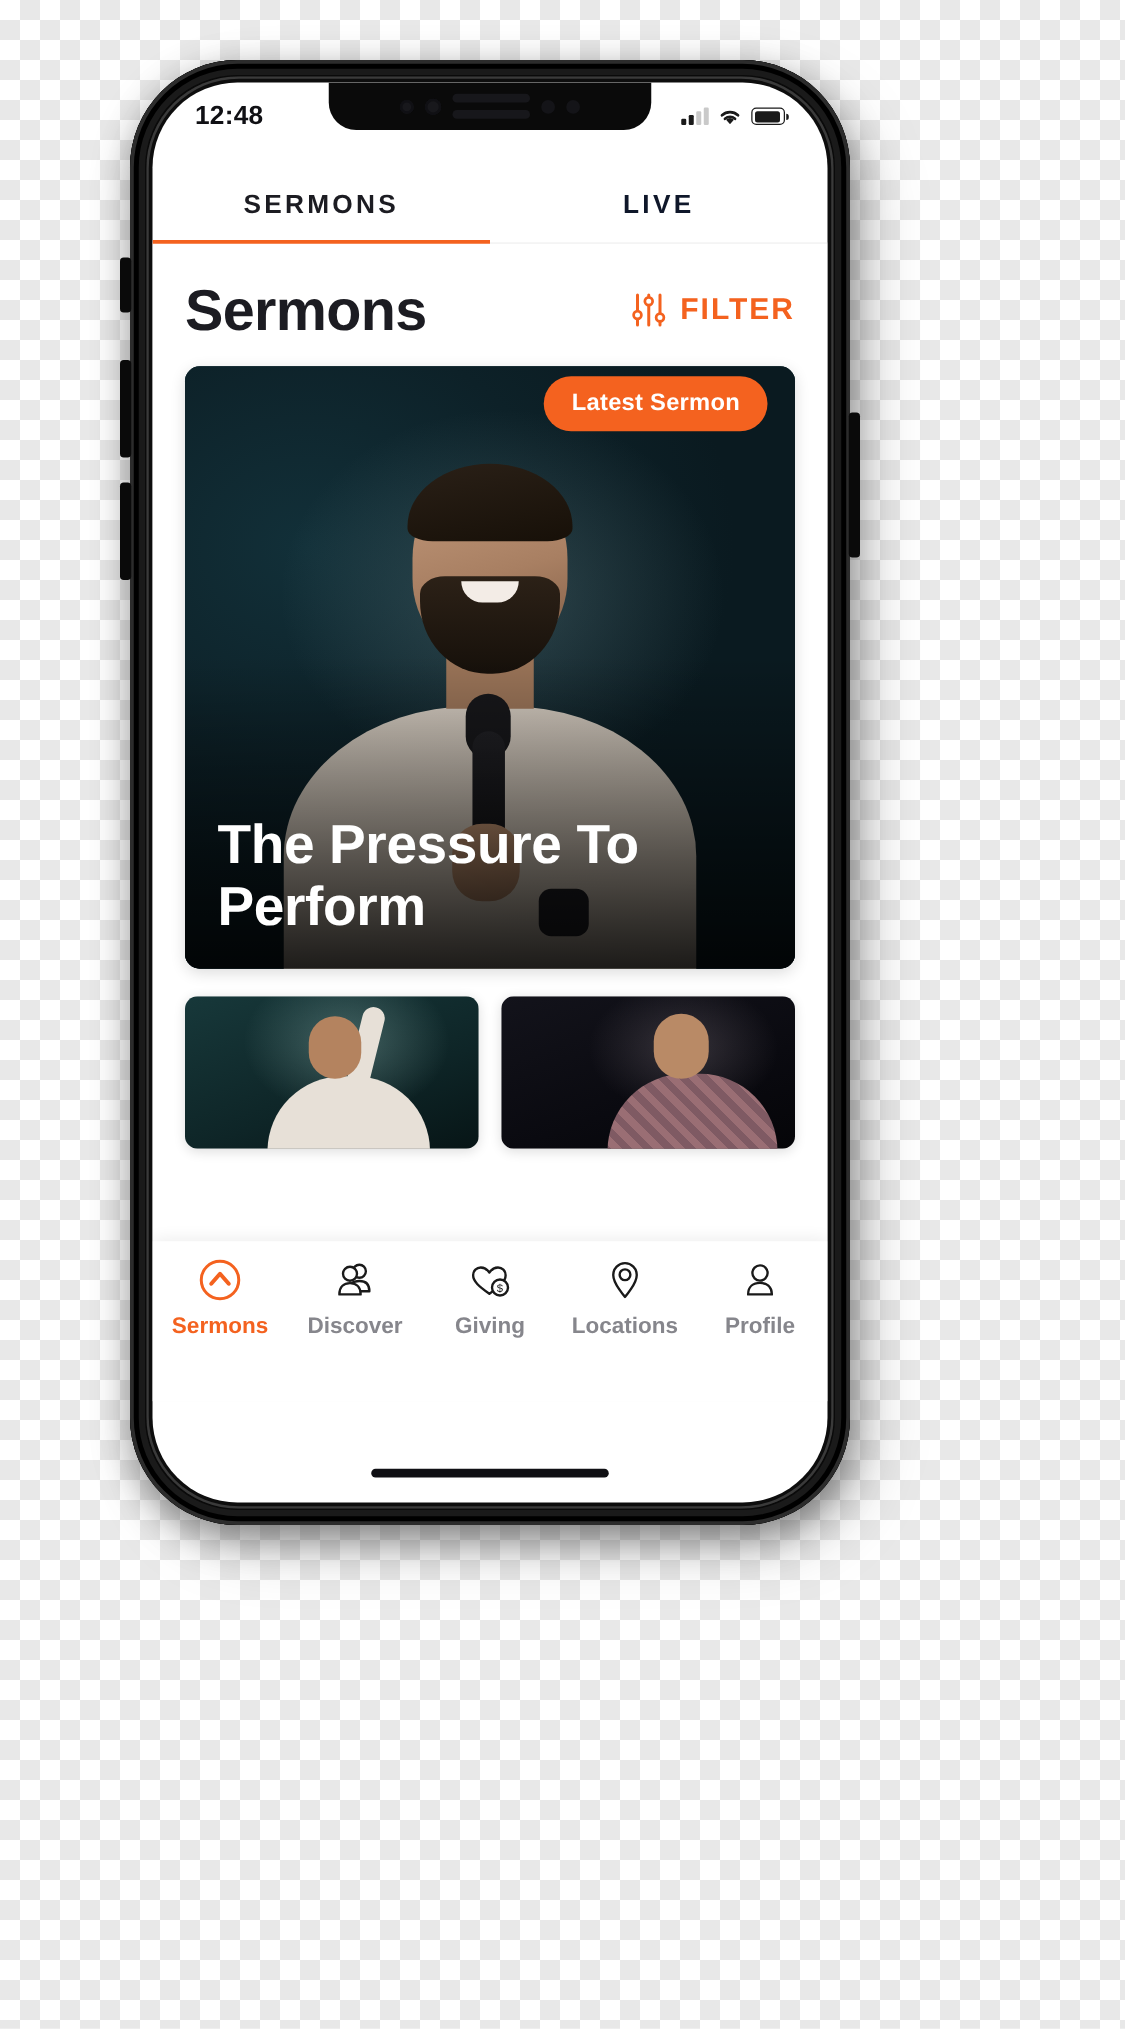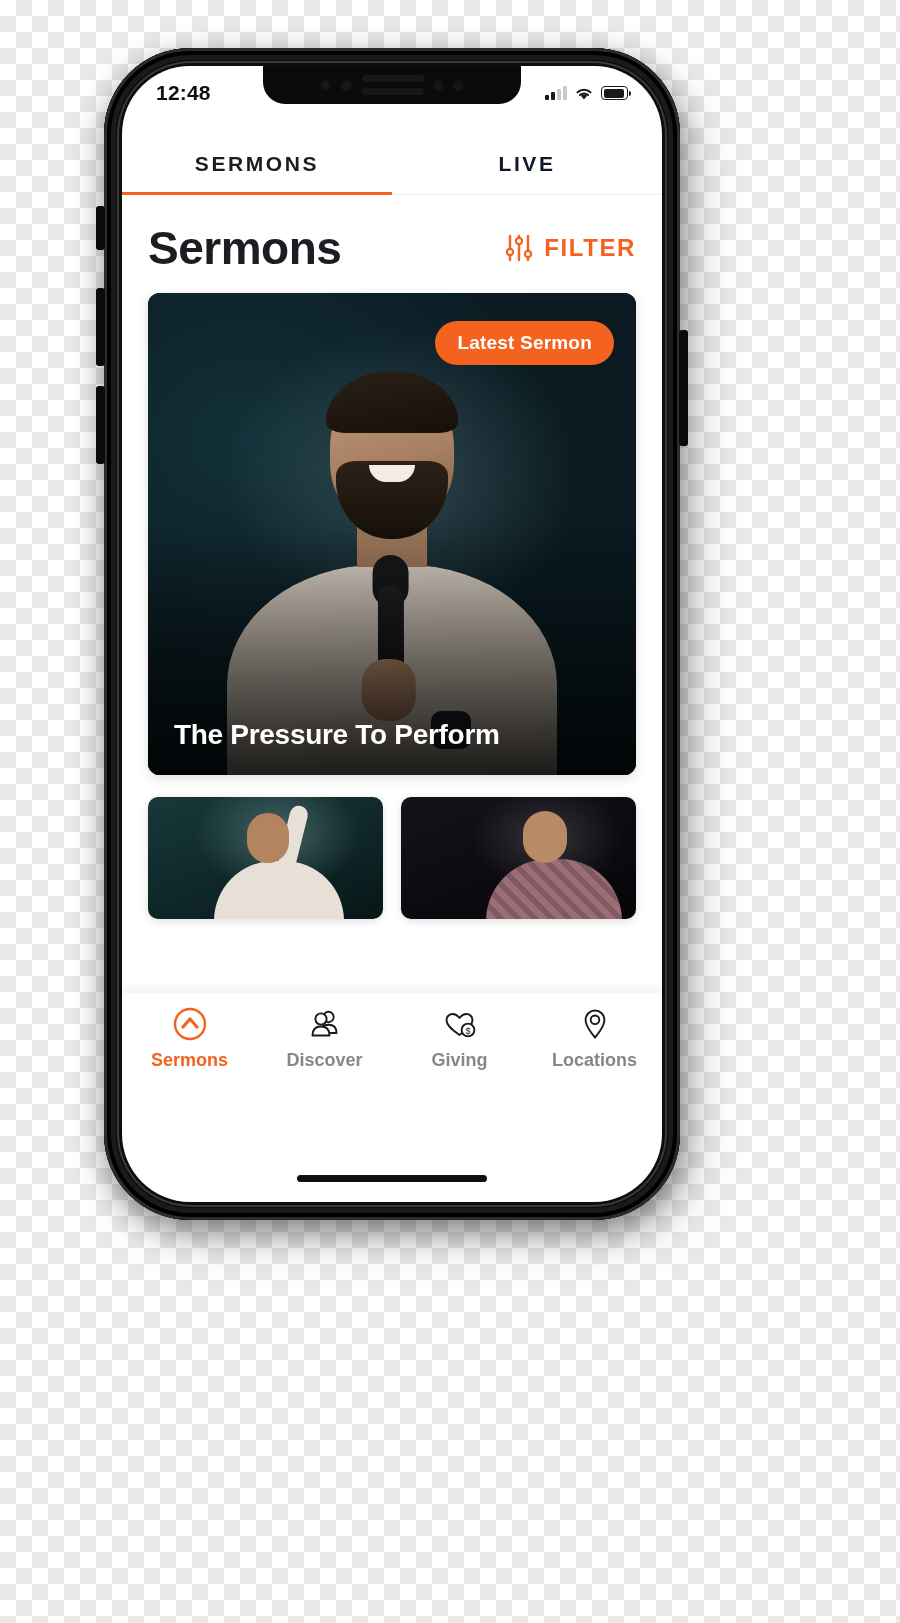--- a/index.html
+++ b/index.html
@@ -313,34 +313,34 @@
     width: 40px; height: 38px;
     border-radius: 10px;
     background: #1c1c20;
   }
   .hero-vignette {
     position: absolute; inset: 0;
     background: linear-gradient(to bottom, rgba(0,0,0,0) 48%, rgba(0,0,0,0.55) 82%, rgba(0,0,0,0.82) 100%);
   }
   .badge-latest {
     position: absolute;
-    top: 28px; right: 22px;
+    top: 8px; right: 22px;
     background: #F4621F;
     color: #fff;
     font-size: 19px;
     font-weight: bold;
     padding: 11px 22px;
     border-radius: 22px;
     letter-spacing: 0.2px;
   }
   .hero-title {
     position: absolute;
     left: 26px; bottom: 24px;
     color: #ffffff;
-    font-size: 28px;
+    font-size: 44px;
     font-weight: bold;
     letter-spacing: -0.3px;
   }
 
   
   .card-grid {
     display: grid;
     grid-template-columns: 1fr 1fr;
     gap: 18px;
     padding: 22px 26px 0 26px;
@@ -651,20 +651,29 @@
         <div class="tab-item">
           <div class="tab-icon">
             <svg width="36" height="36" viewBox="0 0 36 36">
               <path d="M18 4.5 C12.8 4.5 8.6 8.7 8.6 13.9 C8.6 20.9 18 31.5 18 31.5 C18 31.5 27.4 20.9 27.4 13.9 C27.4 8.7 23.2 4.5 18 4.5 Z" fill="none" stroke="#1a1a1a" stroke-width="1.9" stroke-linejoin="round"></path>
               <circle cx="18" cy="13.8" r="4.3" fill="none" stroke="#1a1a1a" stroke-width="1.9"></circle>
             </svg>
           </div>
           <span class="ti-label">Locations</span>
         </div>
 
+        <div class="tab-item">
+          <div class="tab-icon">
+            <svg width="36" height="36" viewBox="0 0 36 36">
+              <circle cx="18" cy="12.4" r="6.1" fill="none" stroke="#1a1a1a" stroke-width="1.9"></circle>
+              <path d="M8.5 29.5 C8.5 23.2 12.8 20.3 18 20.3 C23.2 20.3 27.5 23.2 27.5 29.5 Z" fill="none" stroke="#1a1a1a" stroke-width="1.9" stroke-linejoin="round"></path>
+            </svg>
+          </div>
+          <span class="ti-label">Profile</span>
+        </div>
 
       </div>
     </div>
 
     <div class="home-indicator"></div>
   </div>
 </div>
 
 <div class="btn-side btn-silent"></div>
 <div class="btn-side btn-volup"></div>

